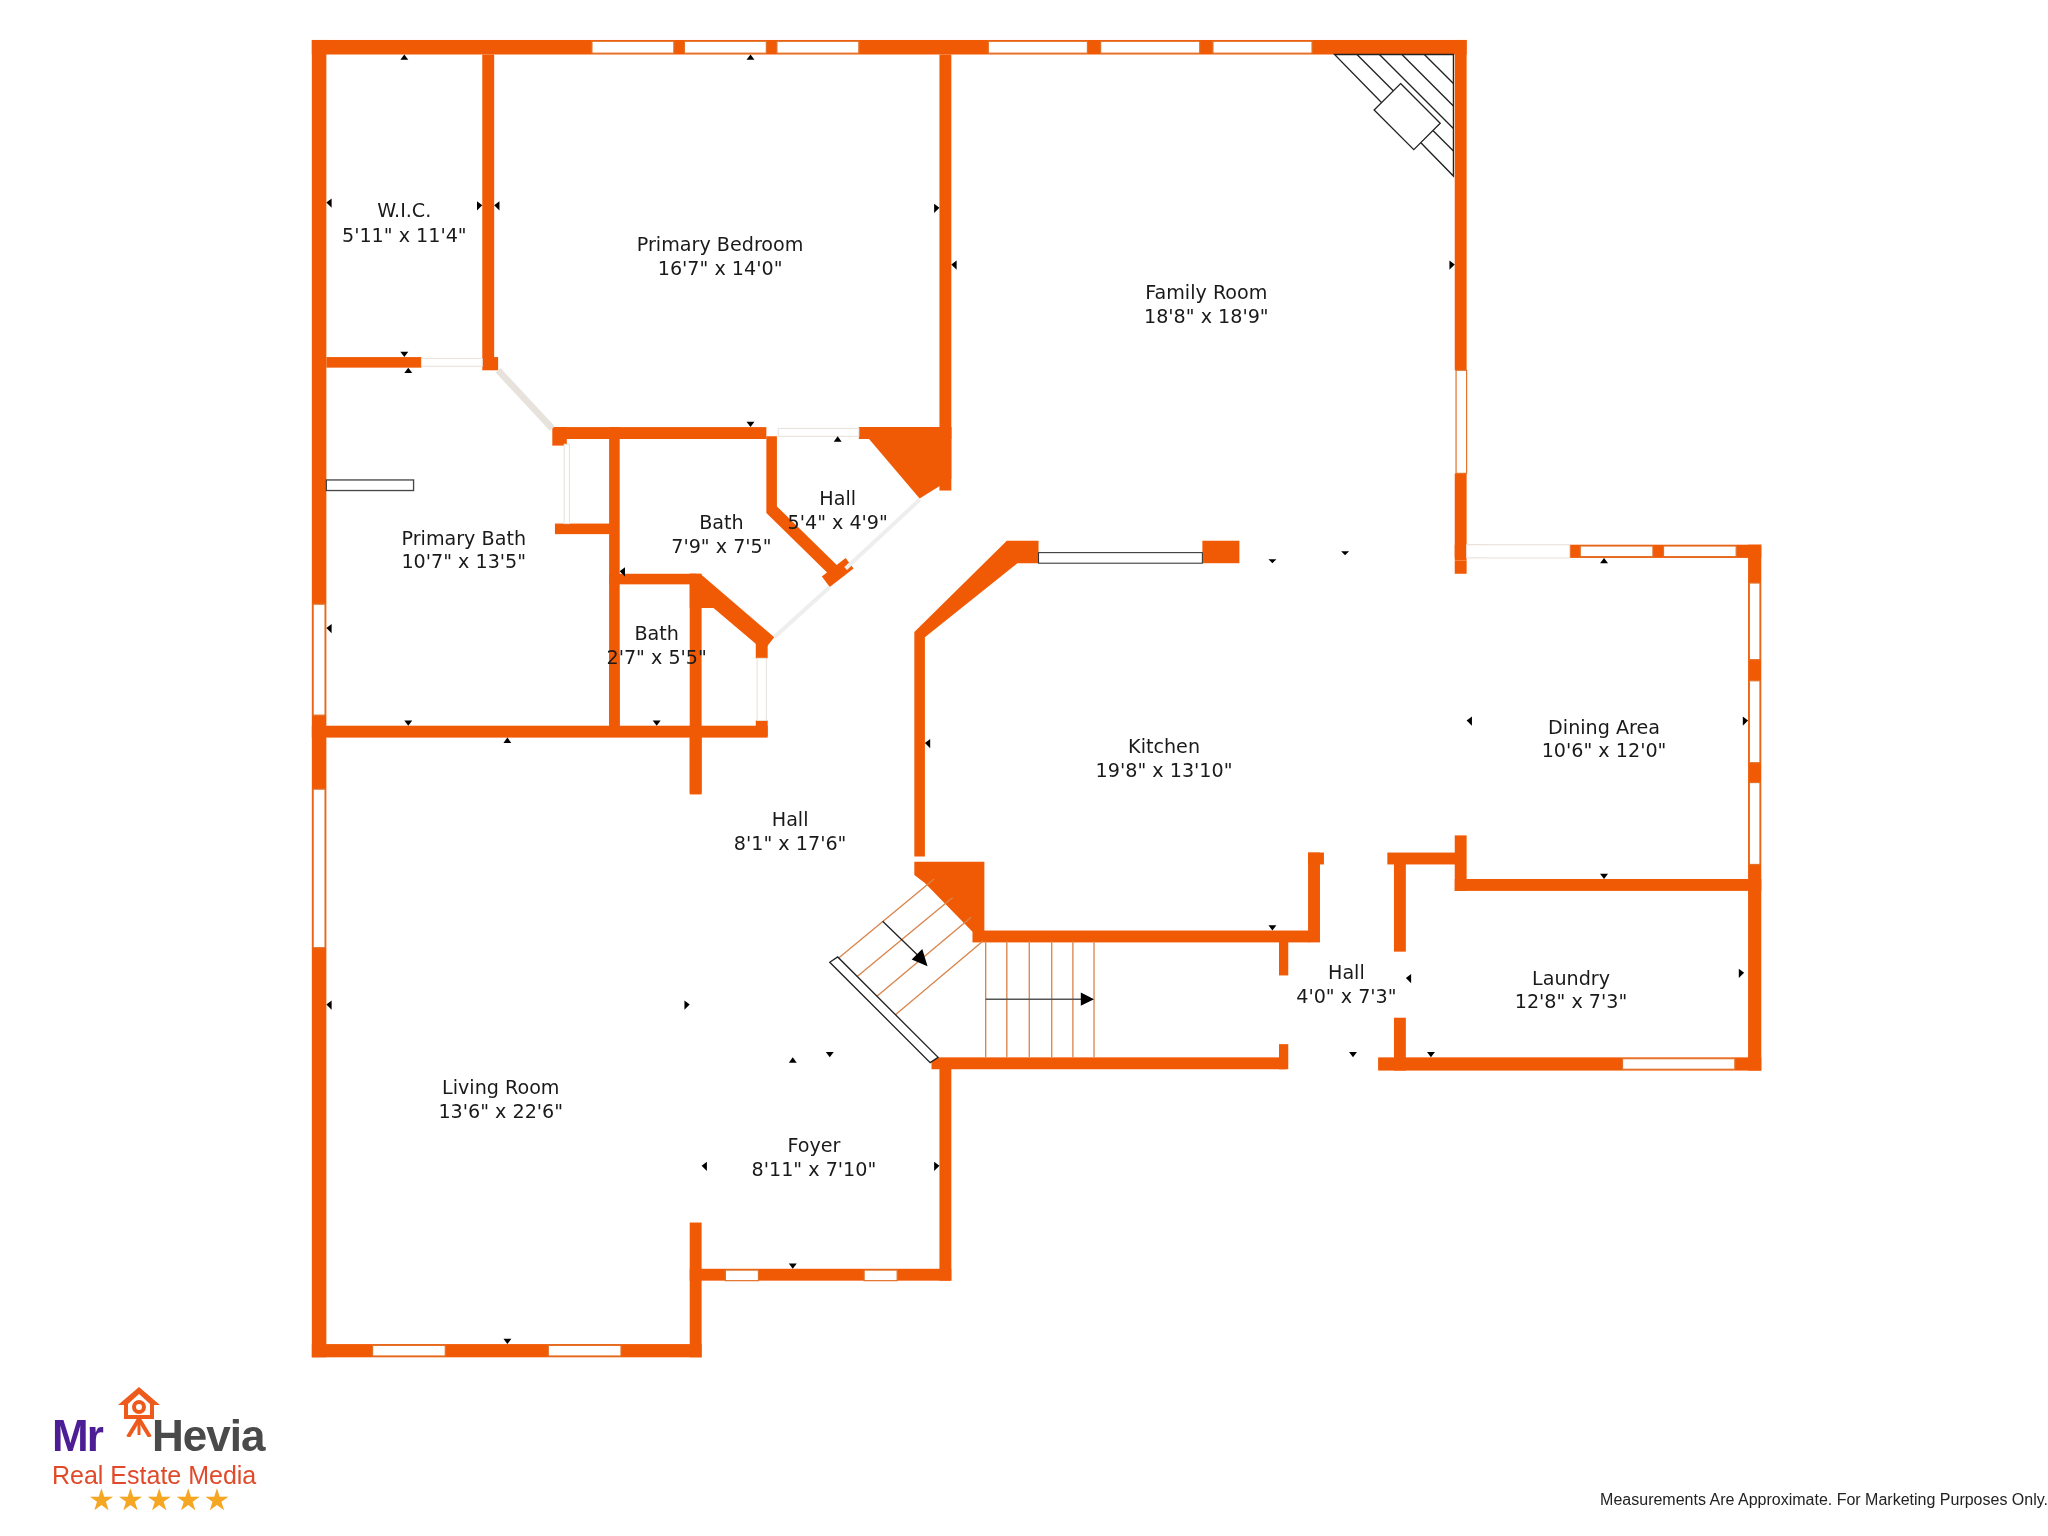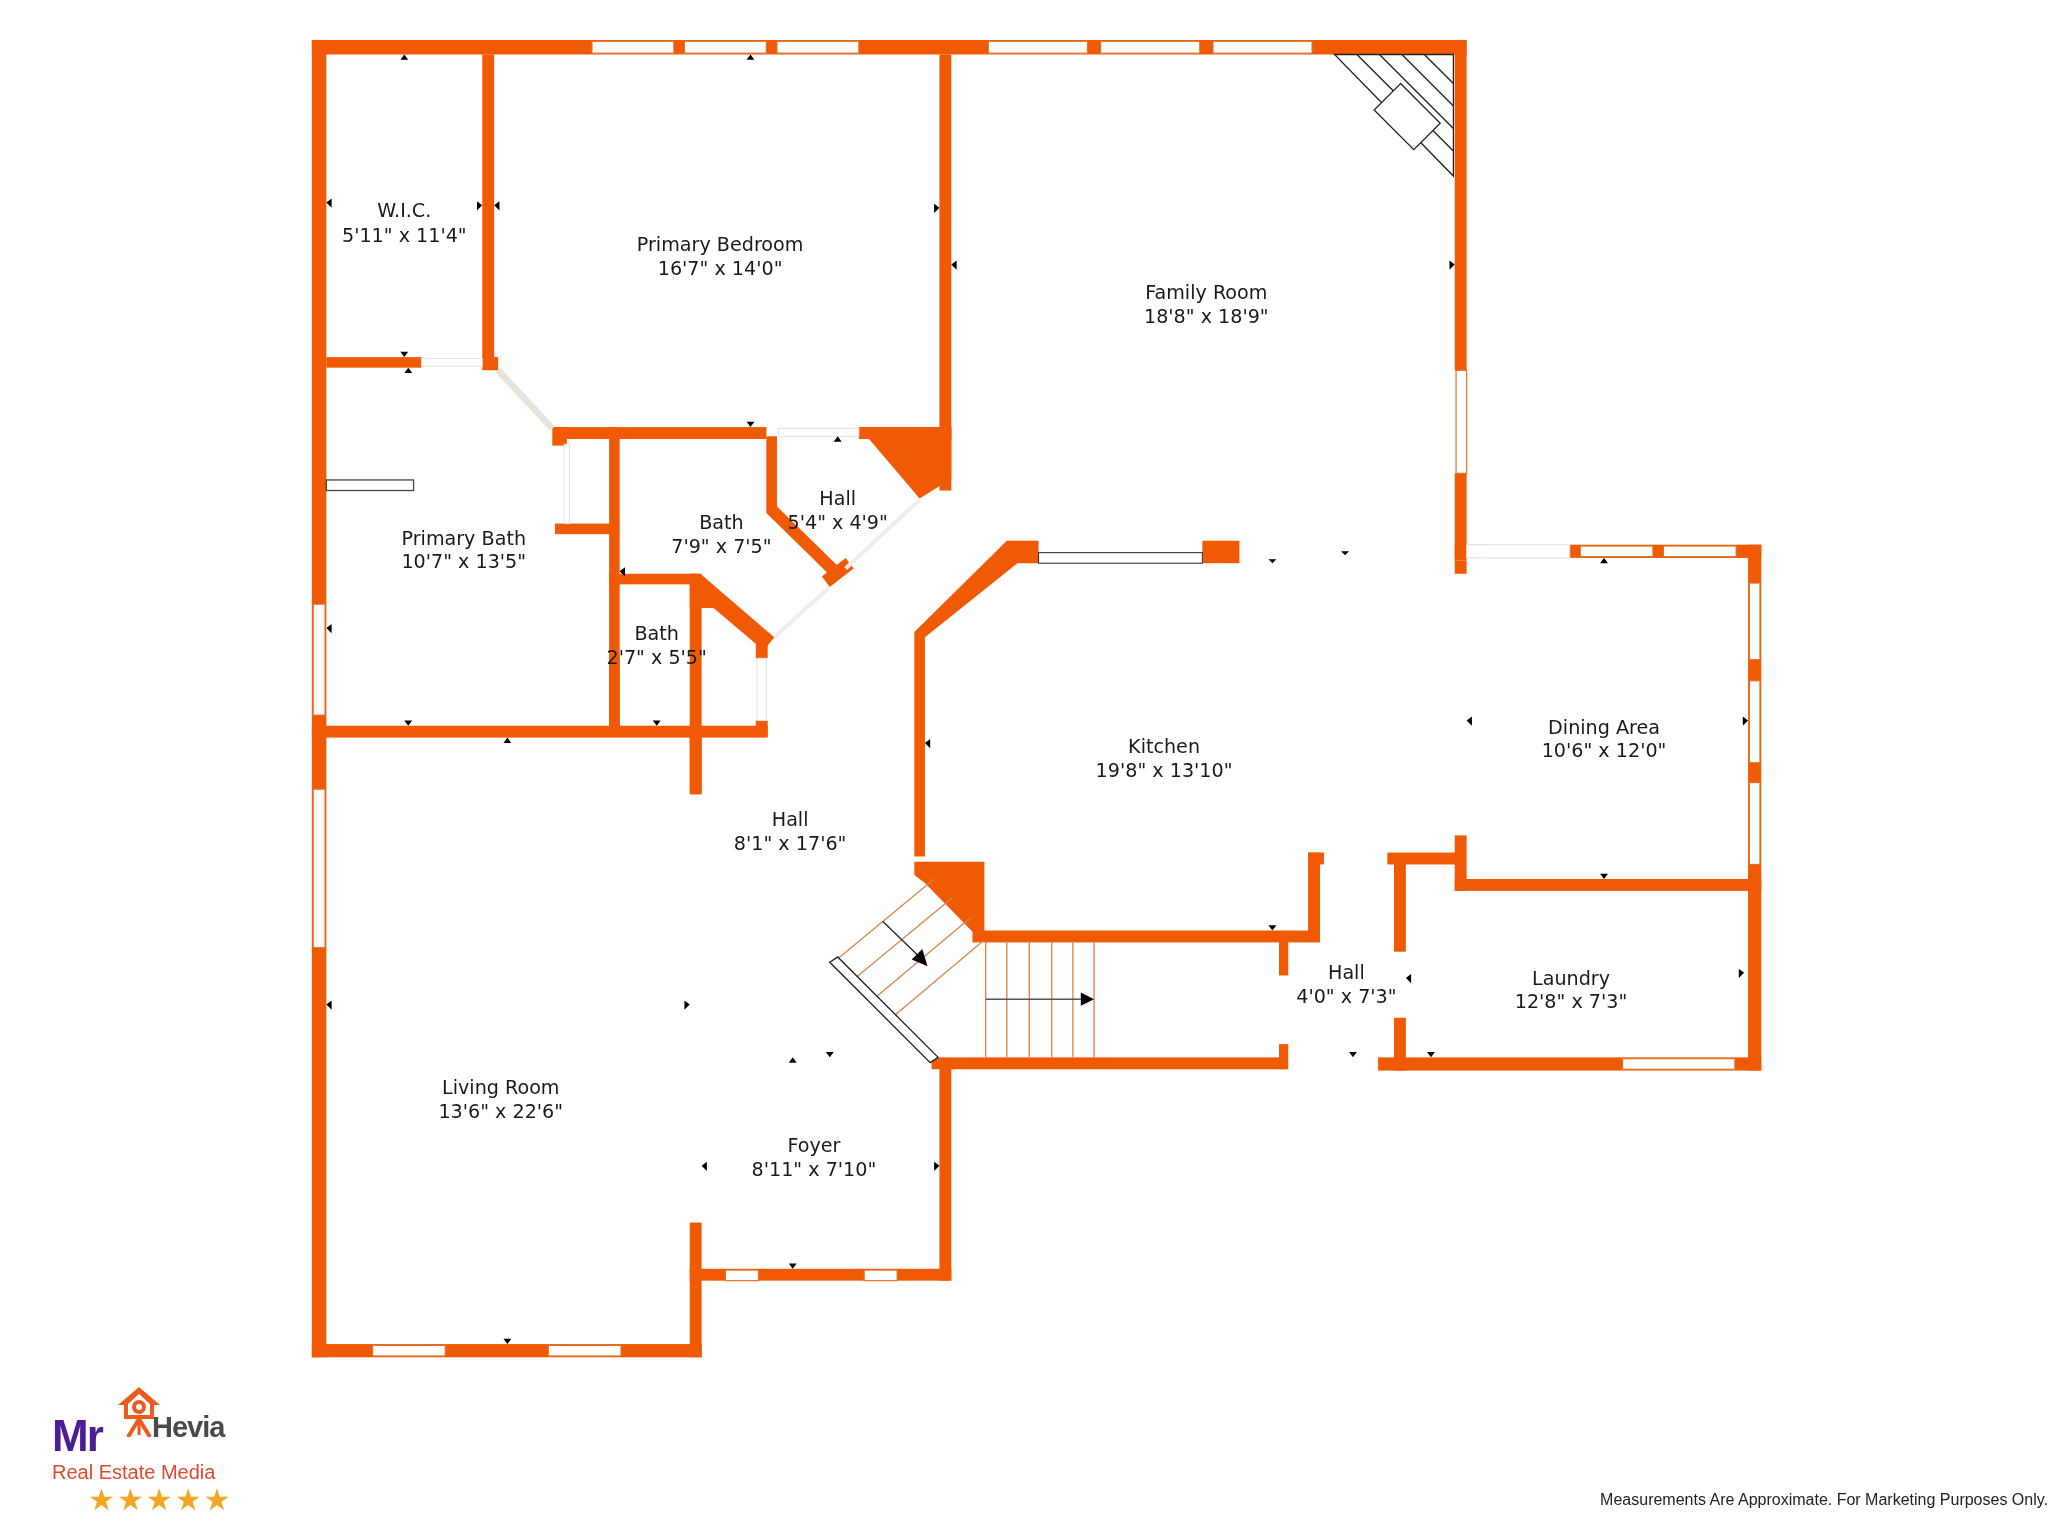--- a/index.html
+++ b/index.html
@@ -7,22 +7,22 @@
   #plan { position: absolute; left: 0; top: 0; width: 2048px; height: 1536px; }
   .room-label { font-family: "DejaVu Sans", sans-serif; font-size: 14.5px; fill: #1a1a1a; text-anchor: middle; }
   .wall { fill: #f15a05; }
   .win { fill: #ffffff; stroke: #e0722a; stroke-width: 0.9; }
   .door { fill: #ffffff; stroke: #e8e2dc; stroke-width: 0.8; }
   .mark { fill: #000; }
   .stair { stroke: #d9844a; stroke-width: 1; fill: none; }
   .disclaimer { position: absolute; left: 0; width: 2048px; top: 1491px; text-align: right; font-size: 16px; color: #222; font-family: Liberation Sans, sans-serif; }
   .logo { position: absolute; left: 50px; top: 1385px; width: 240px; height: 130px; }
   .logo-mr { position: absolute; left: 2px; top: 26px; font-family: "Liberation Sans", sans-serif; font-weight: bold; font-size: 44px; color: #4c1d95; letter-spacing: -2px; }
-  .logo-hevia { position: absolute; left: 102px; top: 26px; font-family: "Liberation Sans", sans-serif; font-weight: bold; font-size: 29px; color: #4a4a4a; letter-spacing: -1px; }
-  .logo-sub { position: absolute; left: 2px; top: 76px; font-family: "Liberation Sans", sans-serif; font-size: 20px; color: #e04a2a; white-space: nowrap; }
+  .logo-hevia { position: absolute; left: 102px; top: 26px; font-family: "Liberation Sans", sans-serif; font-weight: bold; font-size: 44px; color: #4a4a4a; letter-spacing: -1px; }
+  .logo-sub { position: absolute; left: 2px; top: 76px; font-family: "Liberation Sans", sans-serif; font-size: 25px; color: #e04a2a; white-space: nowrap; }
   .logo-stars { position: absolute; left: 38px; top: 100px; font-size: 30px; color: #f5a623; letter-spacing: 2px; white-space: nowrap; line-height: 1; }
   .logo-house { position: absolute; left: 66px; top: 0px; width: 46px; height: 52px; }
 </style>
 </head>
 <body>
 
 <svg id="plan" viewBox="0 0 1550 1162" xmlns="http://www.w3.org/2000/svg">
 
   <g>
 

